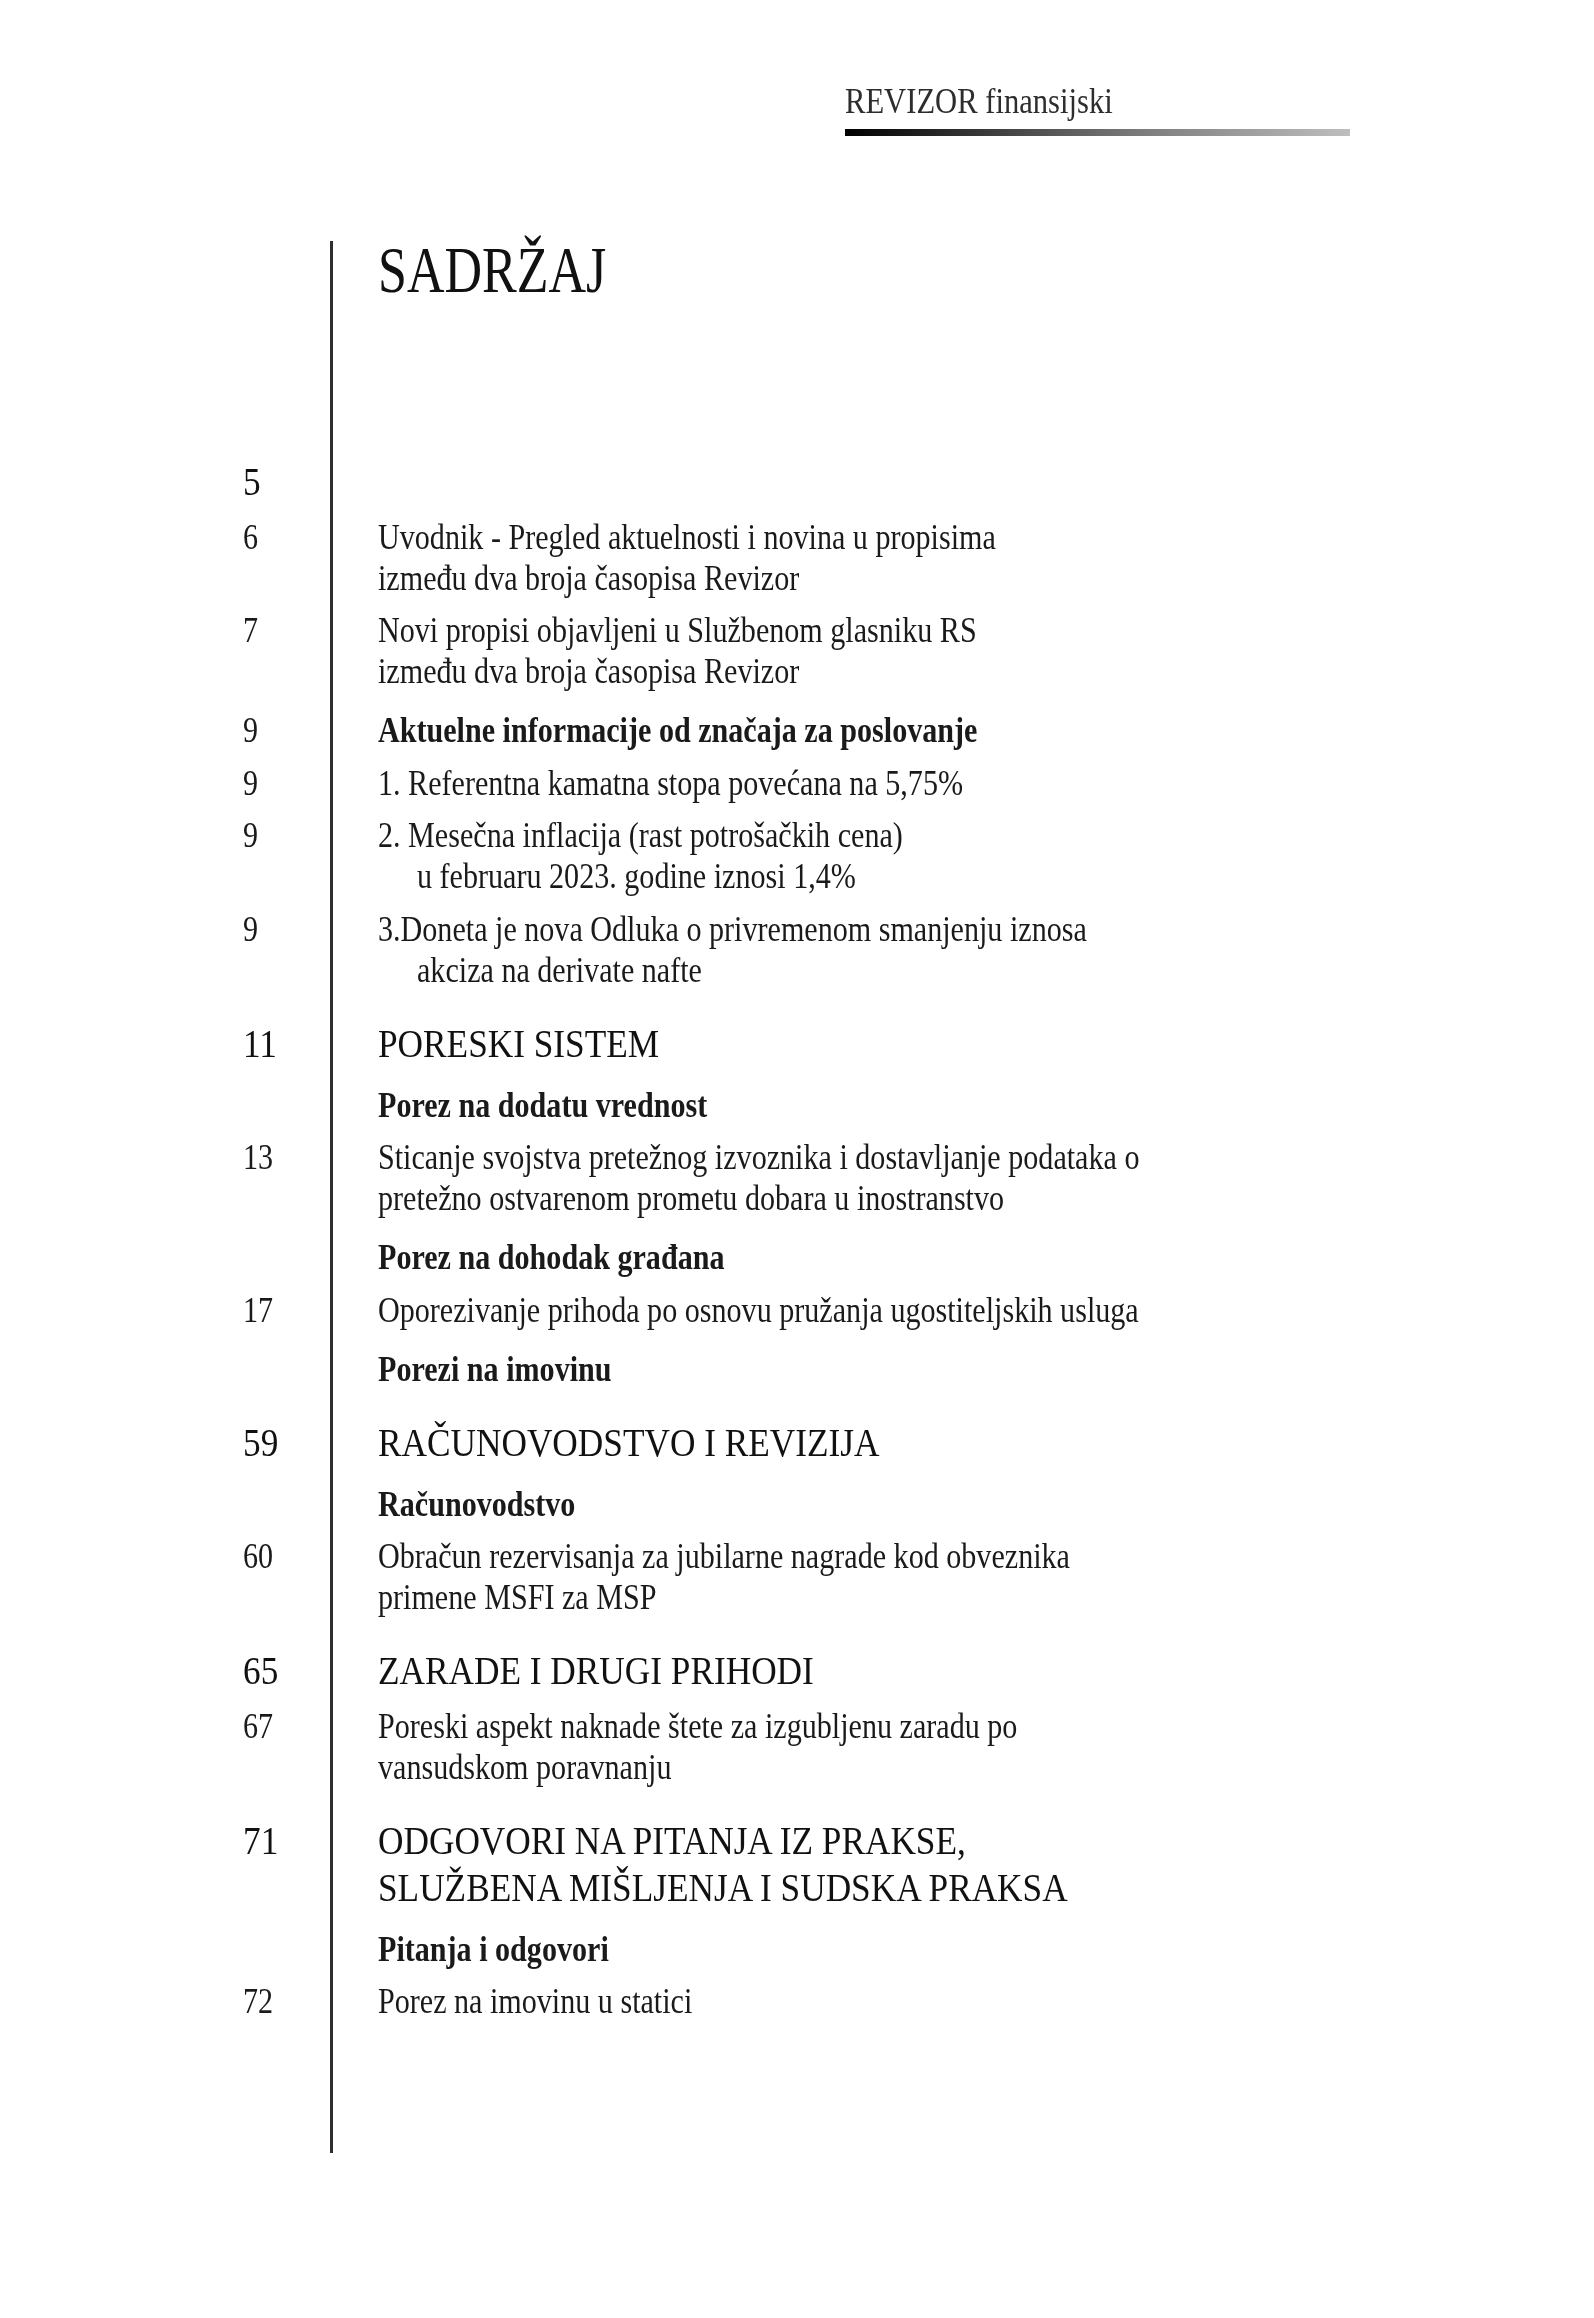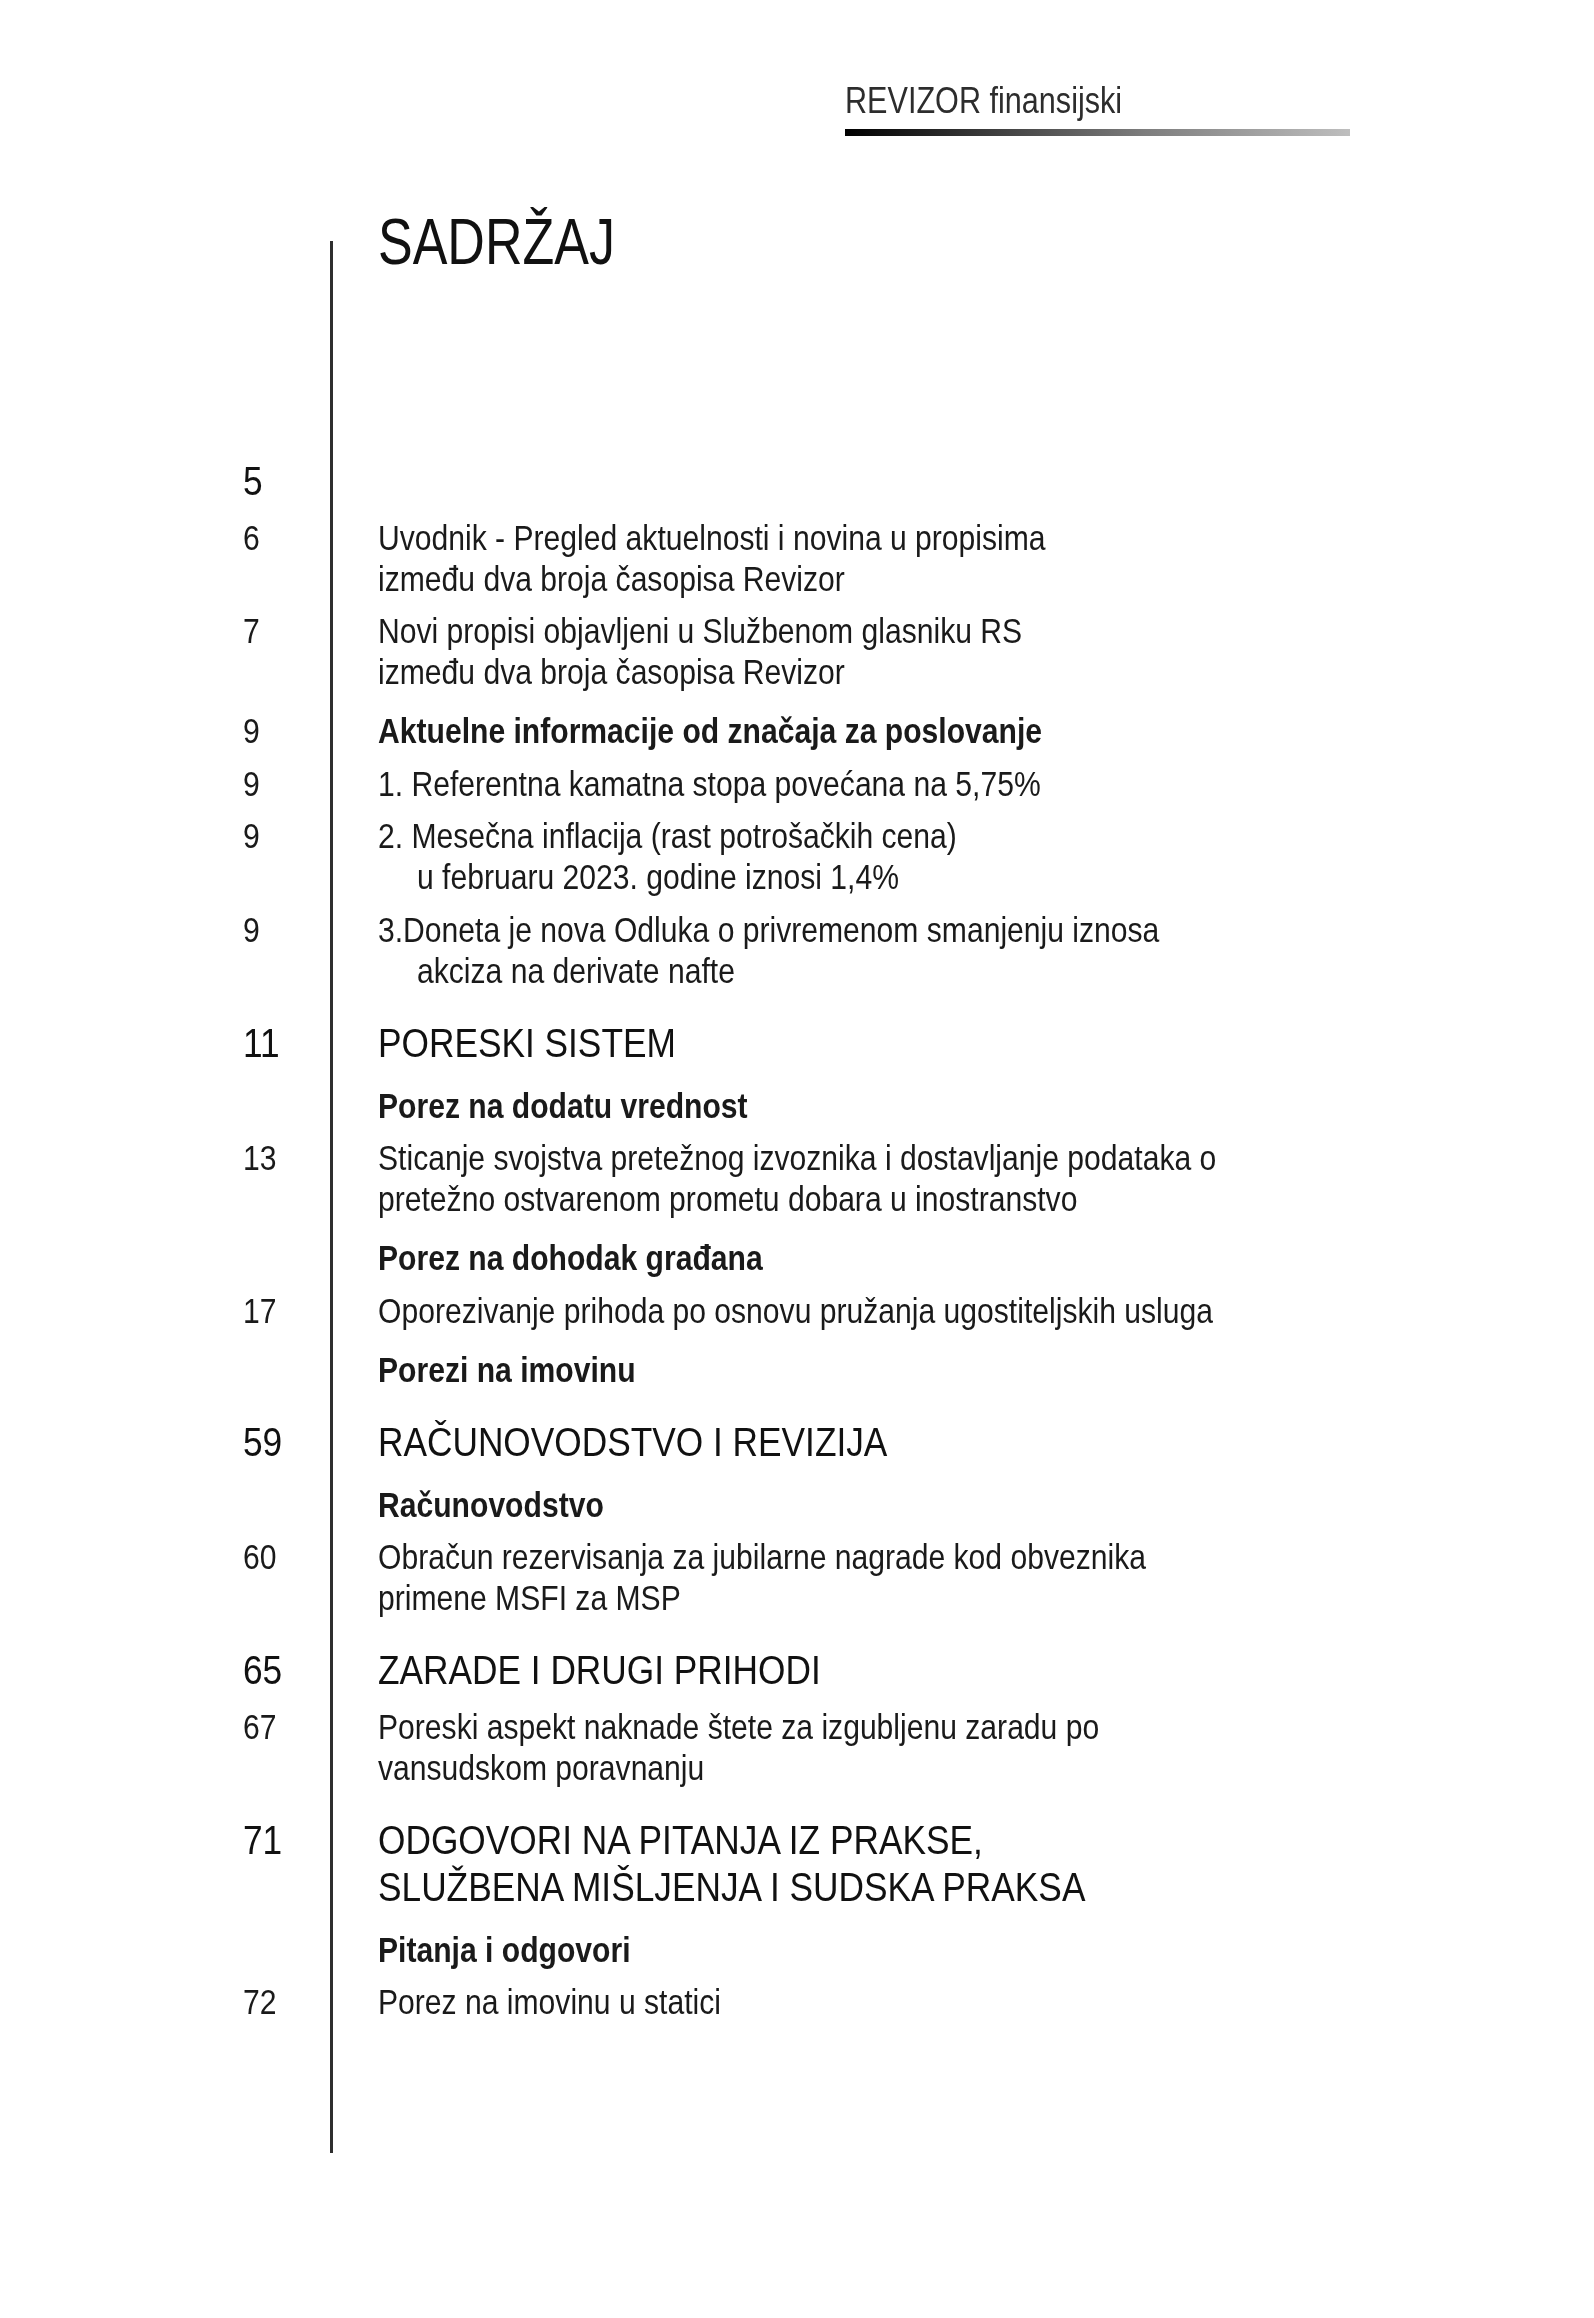--- a/index.html
+++ b/index.html
@@ -6,21 +6,21 @@
     margin: 0;
     padding: 0;
     background: #ffffff;
   }
   .page {
     position: relative;
     width: 1350px;
     height: 2319px;
     background: #ffffff;
     overflow: hidden;
-    font-family: Liberation Sans, sans-serif;
+    font-family: Liberation Serif, serif;
     color: var(--text-color, #1a1a1a);
     border-radius: 21px;
   }
   
   .cond {
     display: inline-block;
     transform: scaleX(0.86);
     transform-origin: 0 0;
     white-space: nowrap;
   }
@@ -49,21 +49,21 @@
     position: absolute;
     left: 330px;
     top: 241px;
     width: 2.5px;
     height: 1912px;
     background: var(--rule-color, #2e2e2e);
   }
   .page-title {
     position: absolute;
     left: 378px;
-    top: 206px;
+    top: 235px;
     font-size: 65px;
     font-weight: 400;
     line-height: 1.1;
     color: #111111;
   }
   .page-title .cond { transform: scaleX(0.80); }
 
   .toc {
     position: absolute;
     left: 243px;

